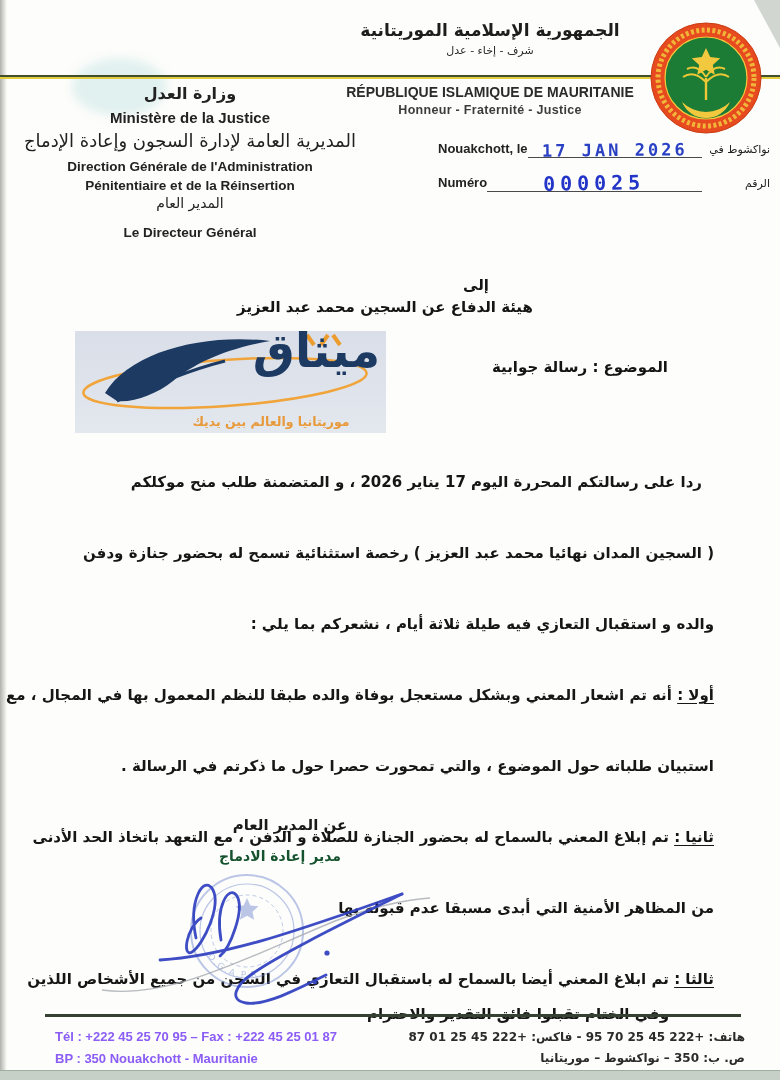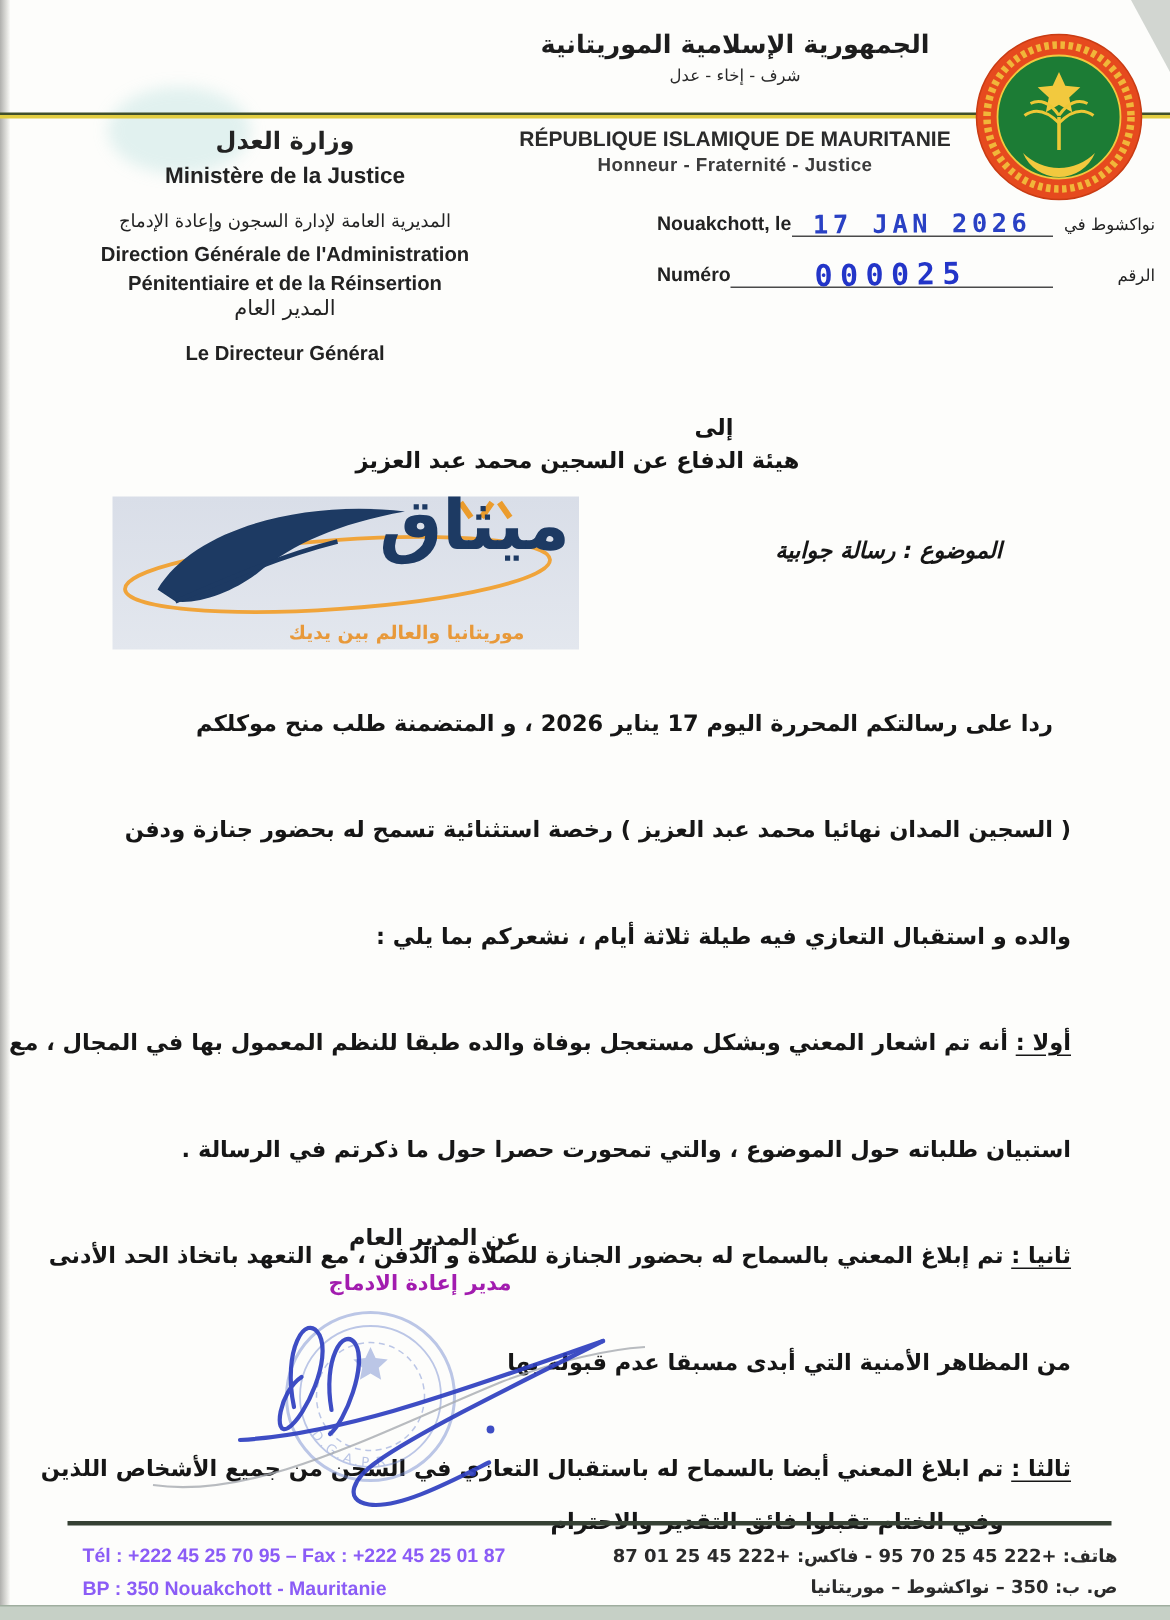--- a/index.html
+++ b/index.html
@@ -24,56 +24,56 @@
   .hdr-title-fr{font-size:14px;font-weight:bold;}
   .hdr-motto-fr{font-size:12.5px;font-weight:bold;margin-top:3px;color:#3c3c3c;letter-spacing:.3px;}
 
   
   .emblem{left:648px;top:20px;width:116px;height:116px;}
 
   
   .sender{left:20px;top:84px;width:340px;text-align:center;color:#222;}
   .s-ar1{font-size:16px;font-weight:bold;}
   .s-fr1{font-family:"Liberation Sans","DejaVu Sans",sans-serif;font-size:15px;font-weight:bold;margin-top:6px;}
-  .s-ar2{font-size:12px;margin-top:14px;}
+  .s-ar2{font-size:18px;margin-top:4px;}
   .s-fr2{font-family:"Liberation Sans","DejaVu Sans",sans-serif;font-size:13.5px;font-weight:bold;margin-top:6px;line-height:19px;}
   .s-ar3{font-size:14px;margin-top:0;}
   .s-fr3{font-family:"Liberation Sans","DejaVu Sans",sans-serif;font-size:13.5px;font-weight:bold;margin-top:14px;}
 
   
   .meta{left:438px;top:124px;width:336px;}
   .meta-row{display:flex;align-items:flex-end;height:34px;}
   .meta-label-fr{font-family:"Liberation Sans","DejaVu Sans",sans-serif;font-size:13px;font-weight:bold;color:#222;white-space:nowrap;padding-bottom:2px;}
   .meta-line{flex:1;border-bottom:1.5px solid #4a4a4a;text-align:center;white-space:nowrap;}
   .meta-label-ar{width:68px;text-align:right;font-size:11px;color:#222;padding-bottom:2px;padding-right:4px;white-space:nowrap;}
   .stamp-date{display:inline-block;font-family:"DejaVu Sans Mono",monospace;font-size:17px;font-weight:bold;letter-spacing:3px;color:#2a41c4;transform:translateY(3px) rotate(-.5deg);}
   .stamp-num{display:inline-block;font-family:"DejaVu Sans Mono",monospace;font-size:20px;font-weight:bold;letter-spacing:5px;color:#2335c8;transform:translateY(4px) rotate(-1deg);}
 
   
   .to-label{left:446px;top:276px;width:60px;text-align:center;font-size:15px;font-weight:bold;color:#151515;}
   .to-name{left:210px;top:298px;width:350px;text-align:center;font-size:15px;font-weight:bold;color:#151515;white-space:nowrap;}
-  .subject{left:508px;top:358px;width:160px;text-align:right;font-size:15px;font-weight:bold;color:#151515;direction:rtl;white-space:nowrap;font-style:italic;}
+  .subject{left:508px;top:358px;width:160px;text-align:right;font-size:15px;font-weight:bold;color:#151515;direction:rtl;white-space:nowrap;}
 
   
   .logo{left:75px;top:331px;width:311px;height:102px;background:linear-gradient(#d9dee8,#e3e7ee);overflow:hidden;}
   .logo-svg{position:absolute;left:0;top:0;}
   .logo-word{position:absolute;right:6px;top:-8px;font-size:47px;font-weight:bold;color:#1d3a63;direction:rtl;}
   .logo-tag{position:absolute;left:86px;bottom:4px;width:220px;text-align:center;font-size:12.5px;font-weight:bold;color:#e8993a;direction:rtl;letter-spacing:.5px;white-space:nowrap;}
 
   
   .body-txt{left:62px;top:423px;width:652px;direction:rtl;text-align:right;font-size:15px;font-weight:bold;line-height:23px;color:#161616;}
   .line{white-space:nowrap;margin-top:48px;}
   .indent1{padding-right:12px;}
   .para{margin-top:19px;}
   .item-label{text-decoration:underline;text-underline-offset:3px;}
   .closing{margin-top:12px;text-align:center;padding-left:260px;white-space:nowrap;}
 
   
   .sig-line1{left:180px;top:816px;width:220px;text-align:center;font-size:15px;font-weight:bold;color:#1a1a1a;}
-  .sig-line2{left:170px;top:848px;width:220px;text-align:center;font-size:14px;font-weight:bold;color:#a21caf;}
+  .sig-line2{left:170px;top:848px;width:220px;text-align:center;font-size:14px;font-weight:bold;color:#14532d;}
   .sig-art{left:100px;top:858px;width:340px;height:165px;}
 
   
   .foot-rule{left:45px;top:1014px;width:696px;height:2.5px;background:#364134;}
   .foot-left{left:55px;top:1026px;font-family:"Liberation Sans","DejaVu Sans",sans-serif;font-size:13px;font-weight:bold;color:#8b5cf6;line-height:22px;white-space:nowrap;}
   .foot-right{left:430px;top:1027px;width:315px;direction:rtl;text-align:right;font-size:12px;font-weight:bold;color:#2b2b2b;line-height:21px;white-space:nowrap;}
 </style>
 </head>
 <body>
 

